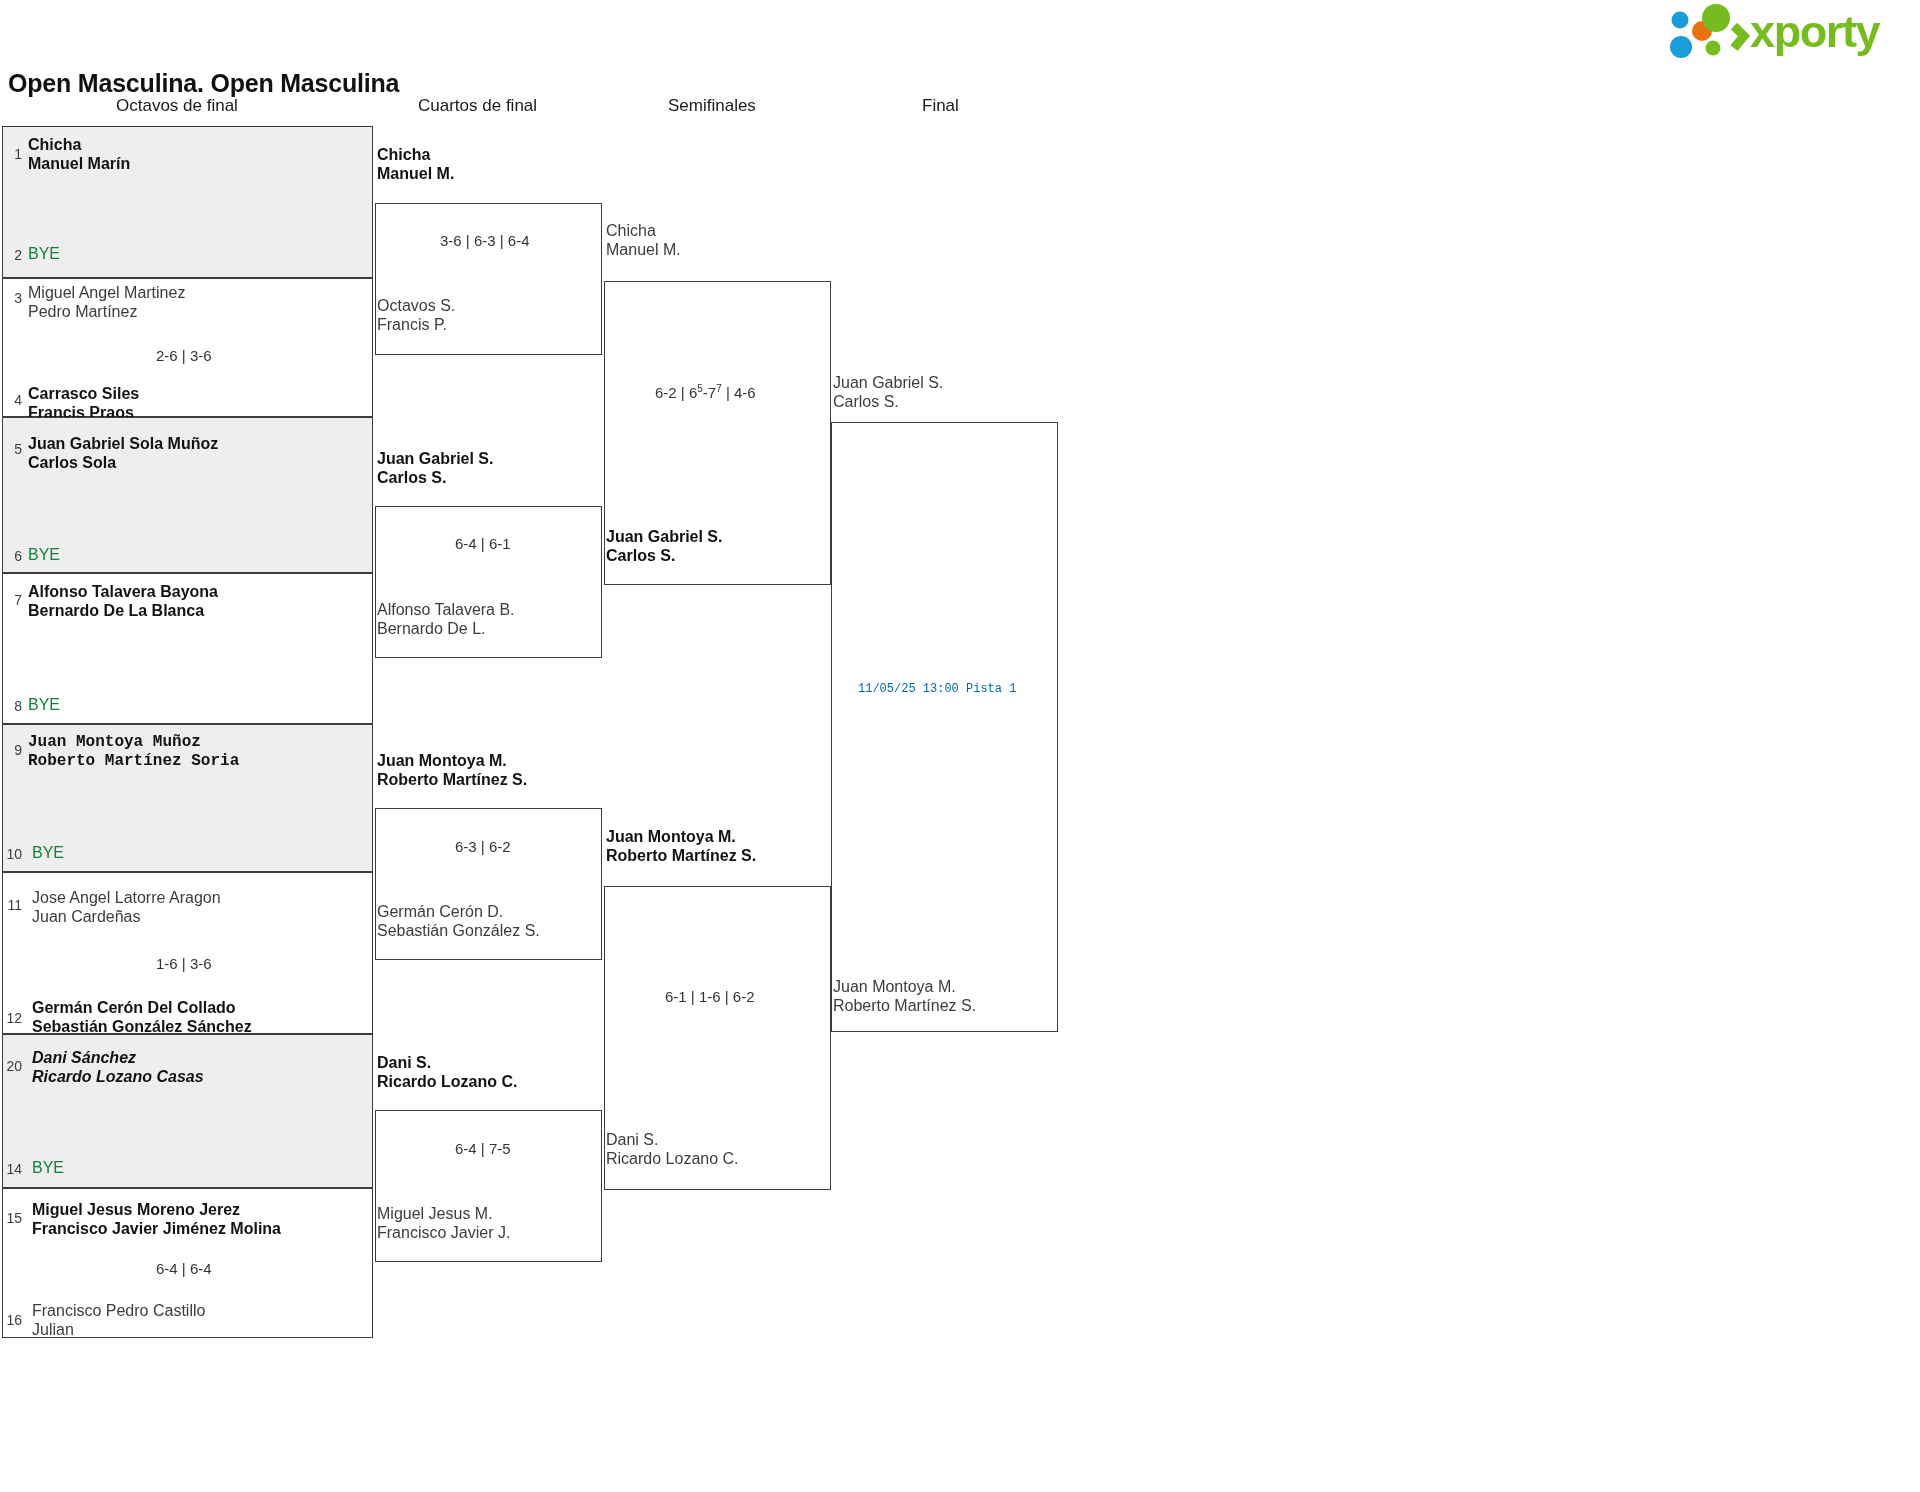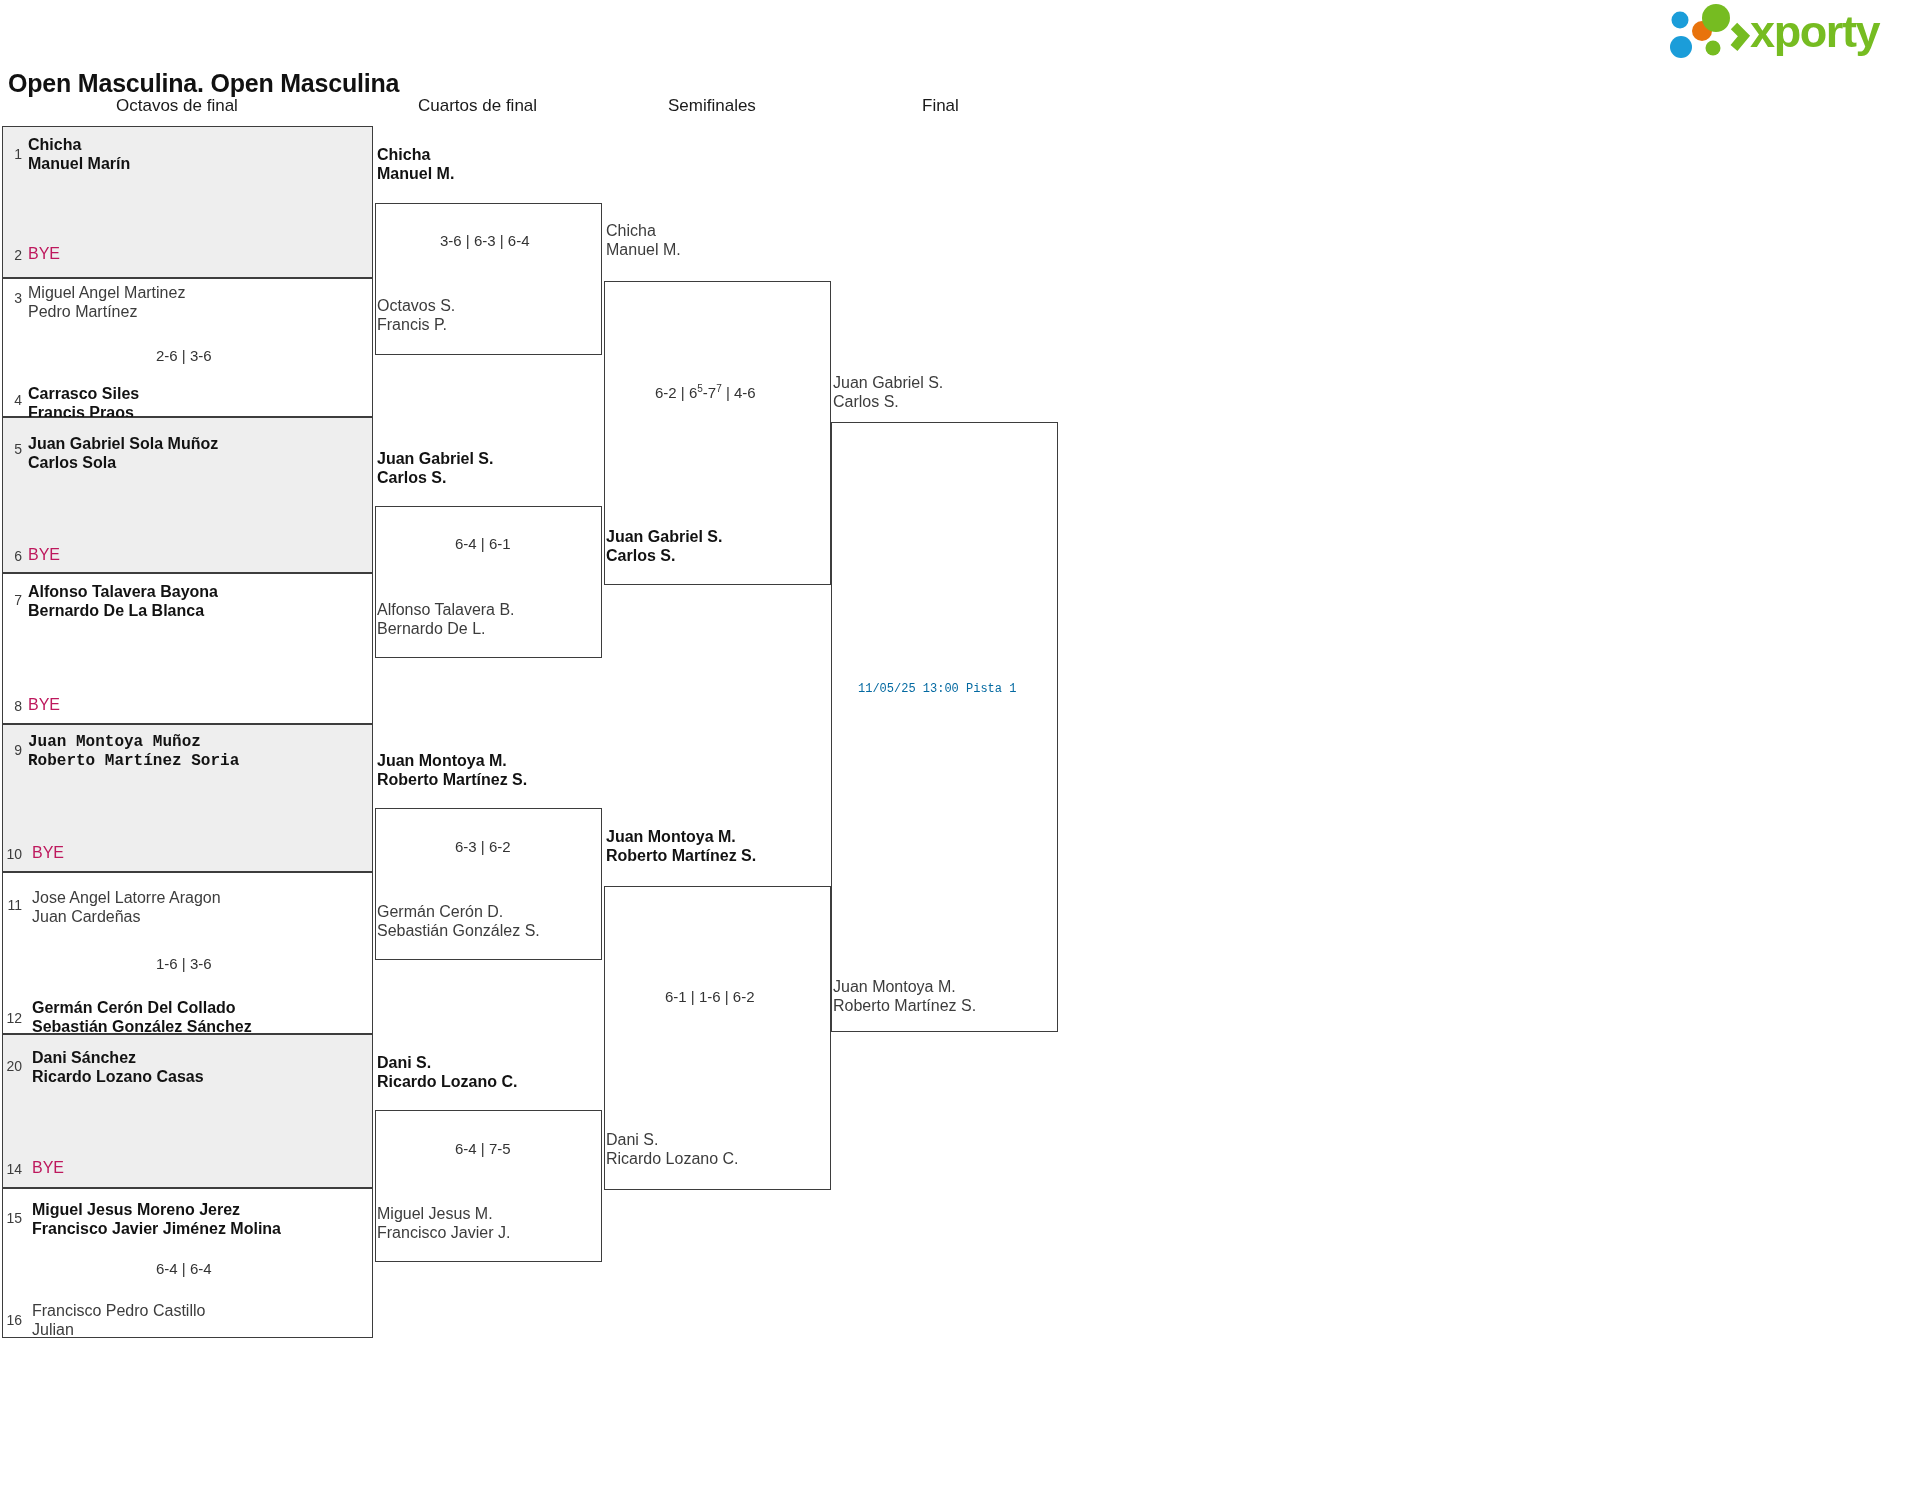--- a/index.html
+++ b/index.html
@@ -78,21 +78,21 @@
     line-height: 19px;
     color: #3c3c3c;
     white-space: nowrap;
   }
   .team.win { color: #121212; font-weight: 700; }
   .team .ln { display: block; }
 
   .bye {
     position: absolute;
     font-size: 16px;
-    color: #be185d;
+    color: #15803d;
     white-space: nowrap;
   }
 
   .score {
     position: absolute;
     font-size: 15px;
     color: #333333;
     white-space: nowrap;
   }
   .score sup { font-size: 10px; vertical-align: super; line-height: 0; }
@@ -199,21 +199,21 @@
   </div>
   <div class="score" style="left:156px; top:955px;">1-6 | 3-6</div>
   <div class="seed" style="left:0px;  top:1010px;">12</div>
   <div class="team win" style="left:32px; top:998px;">
     <span class="ln">Germán Cerón Del Collado</span>
     <span class="ln">Sebastián González Sánchez</span>
   </div>
 
   <div class="box shaded" style="left:2px; top:1034px; width:371px; height:154px;"></div>
   <div class="seed" style="left:0px;  top:1058px;">20</div>
-  <div class="team win" style="left:32px; top:1048px;">
+  <div class="team win" style="left:32px; top:1048px;font-style:italic;">
     <span class="ln">Dani Sánchez</span>
     <span class="ln">Ricardo Lozano Casas</span>
   </div>
   <div class="seed" style="left:0px;  top:1161px;">14</div>
   <div class="bye" style="left:32px; top:1159px;">BYE</div>
 
   <div class="box" style="left:2px; top:1188px; width:371px; height:150px;"></div>
   <div class="seed" style="left:0px;  top:1210px;">15</div>
   <div class="team win" style="left:32px; top:1200px;">
     <span class="ln">Miguel Jesus Moreno Jerez</span>

